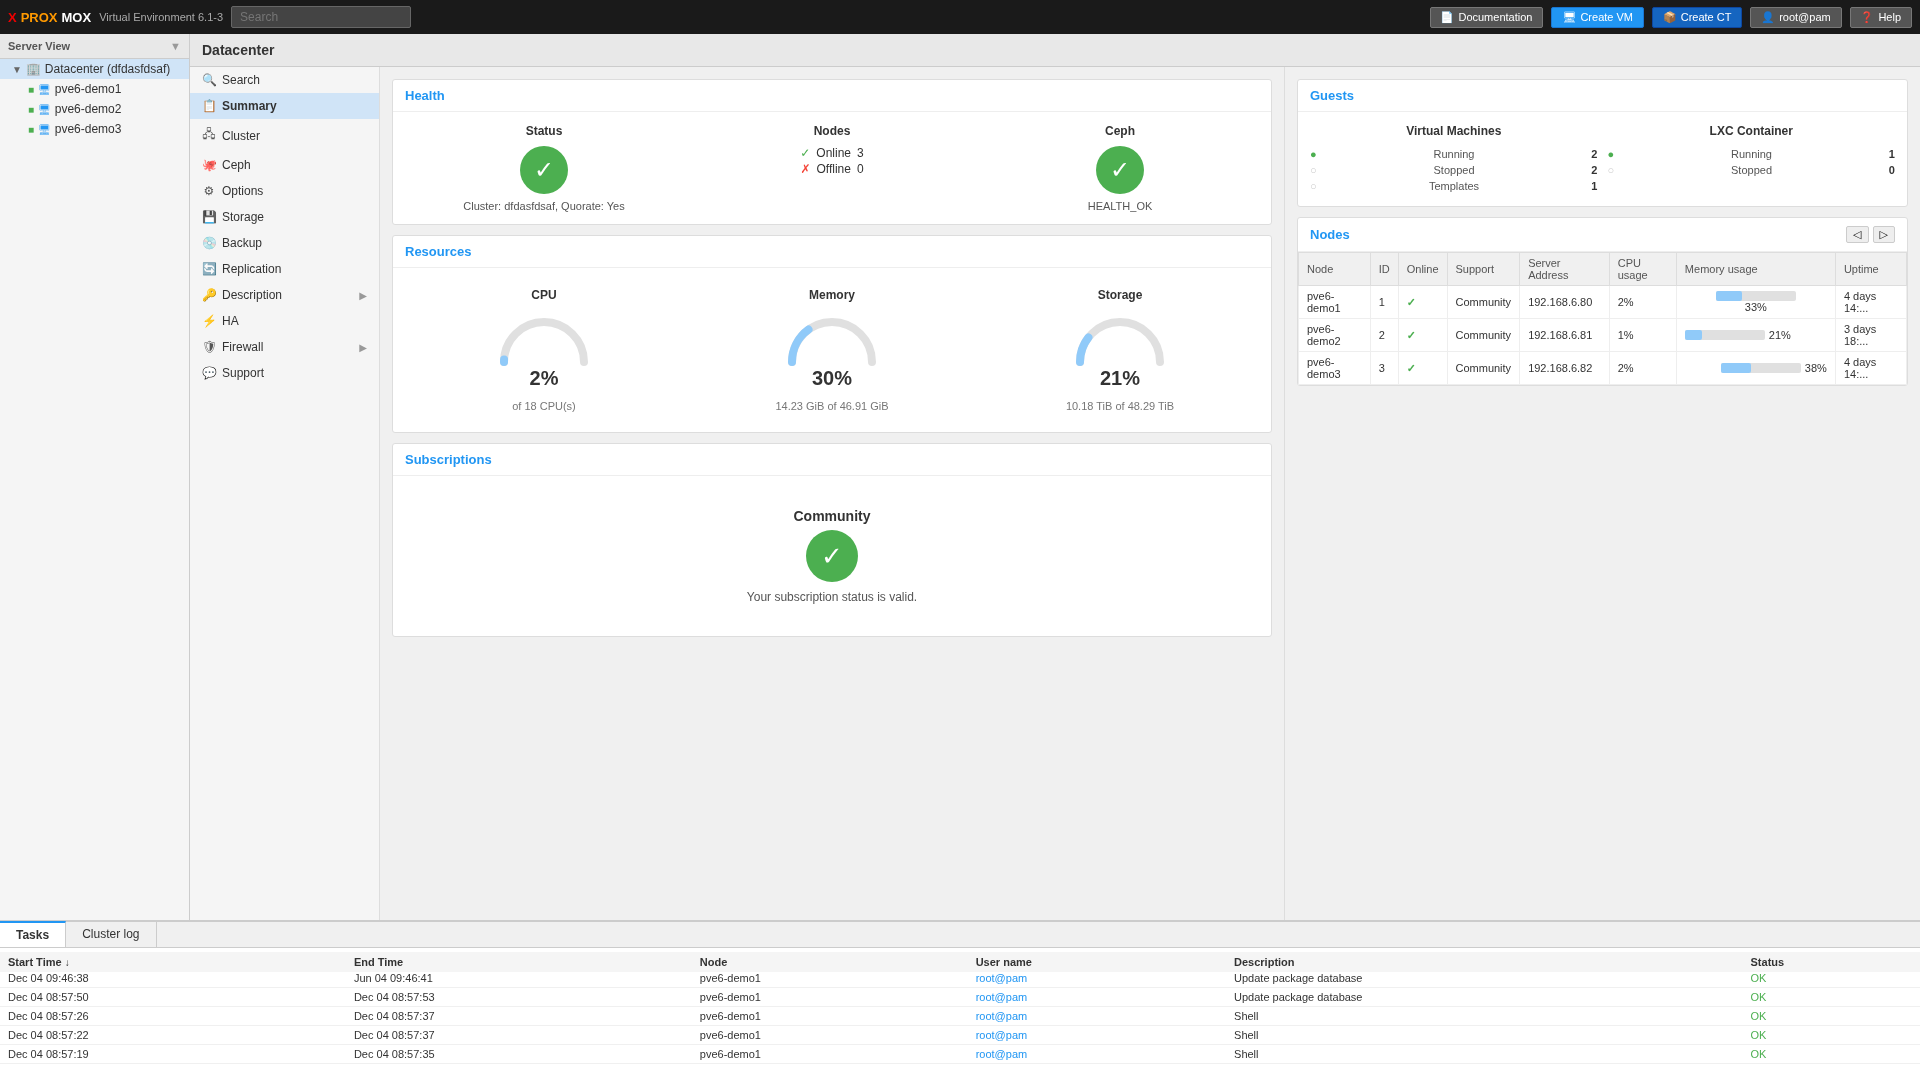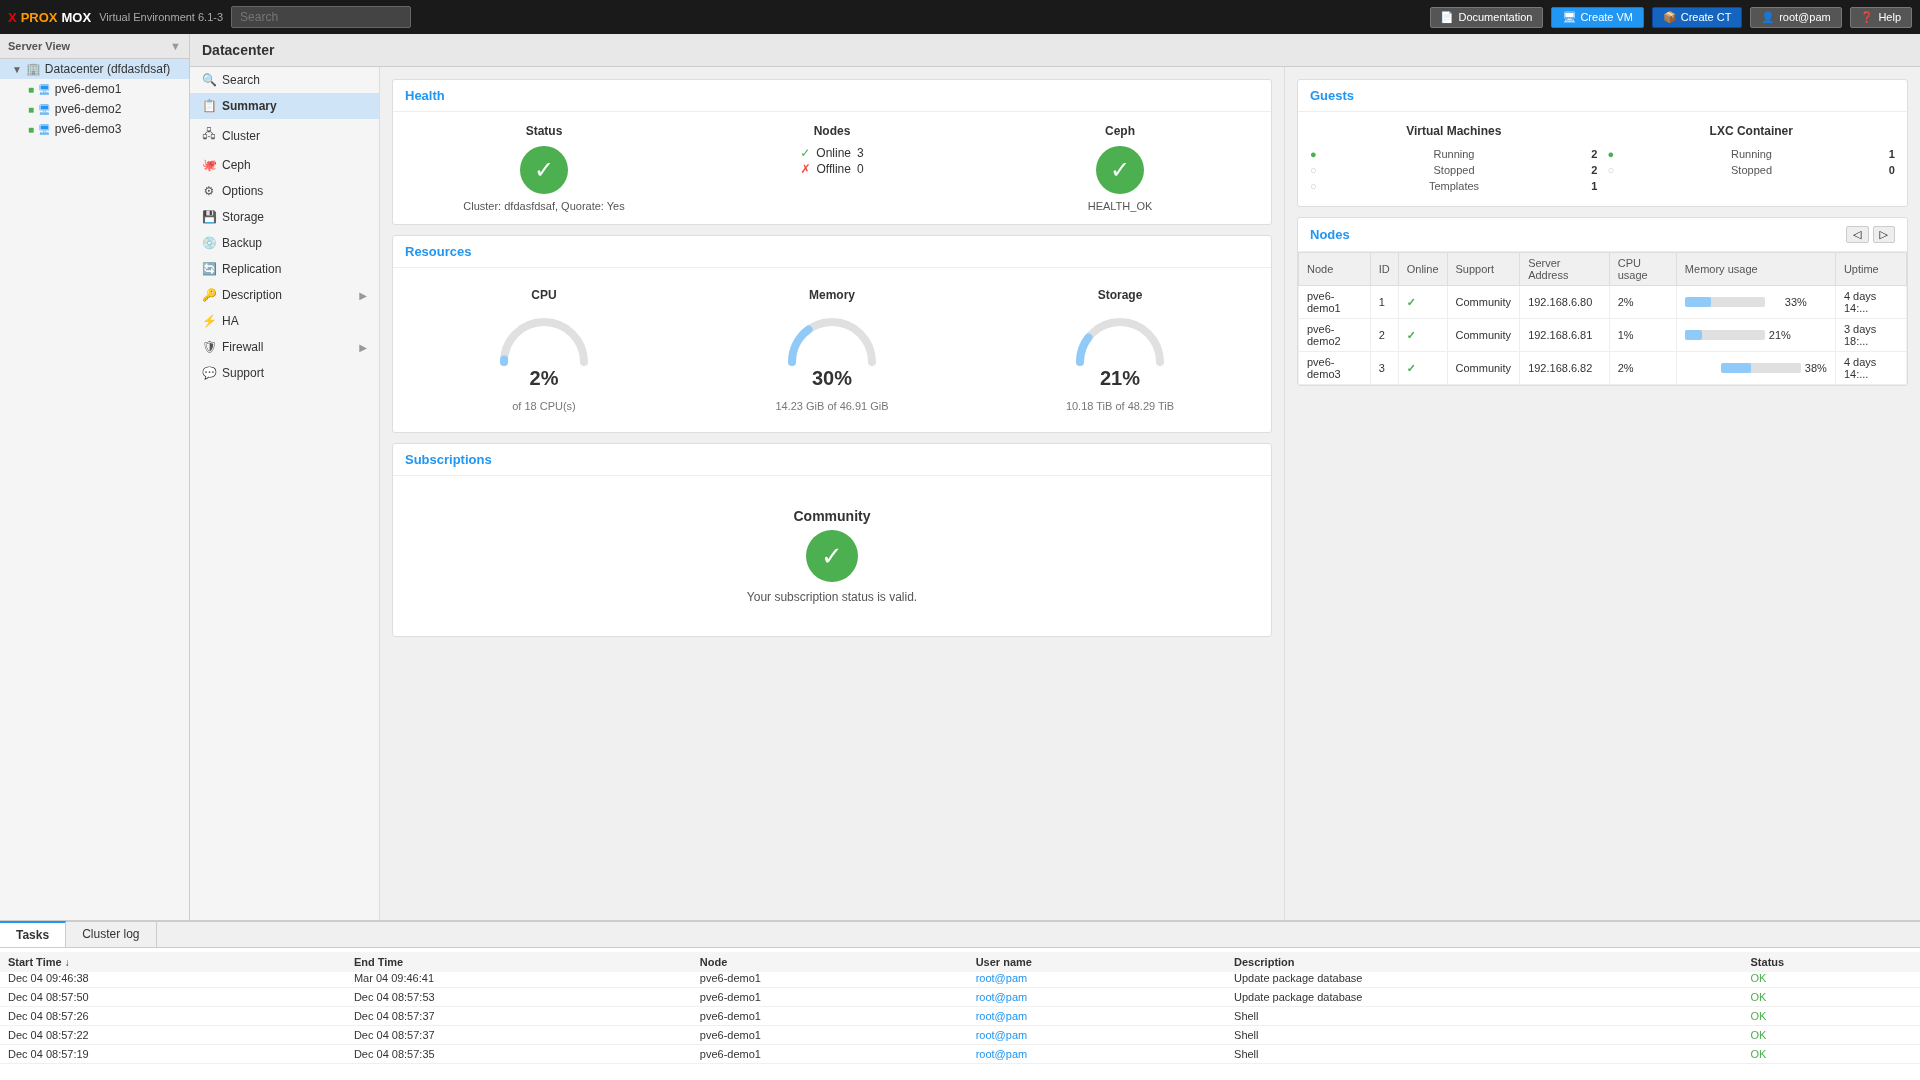--- a/index.html
+++ b/index.html
@@ -385,21 +385,21 @@
               </thead>
               <tbody id="nodes-tbody">
               <tr>
     <td>pve6-demo1</td>
     <td>1</td>
     <td><span class="online-check">✓</span></td>
     <td>Community</td>
     <td>192.168.6.80</td>
     <td>2%</td>
     <td>
-      <div style="display:flex;align-items:center;gap:20px;">
+      <div style="display:flex;align-items:center;gap:0;flex-direction:column;">
         <div class="progress-bar">
           <div class="progress-fill" style="width:33%"></div>
         </div>
         <span>33%</span>
       </div>
     </td>
     <td>4 days 14:...</td>
   </tr>
                   <tr>
     <td>pve6-demo2</td>
@@ -458,21 +458,21 @@
           <th>End Time</th>
           <th>Node</th>
           <th>User name</th>
           <th>Description</th>
           <th>Status</th>
         </tr>
       </thead>
       <tbody id="tasks-tbody">
       <tr>
     <td>Dec 04 09:46:38</td>
-    <td>Mar 04 09:46:41</td>
+    <td>Jun 04 09:46:41</td>
     <td>pve6-demo1</td>
     <td style="color:#2196F3;">root@pam</td>
     <td>Update package database</td>
     <td class="status-ok">OK</td>
   </tr>
           <tr>
     <td>Dec 04 08:57:50</td>
     <td>Dec 04 08:57:53</td>
     <td>pve6-demo1</td>
     <td style="color:#2196F3;">root@pam</td>

